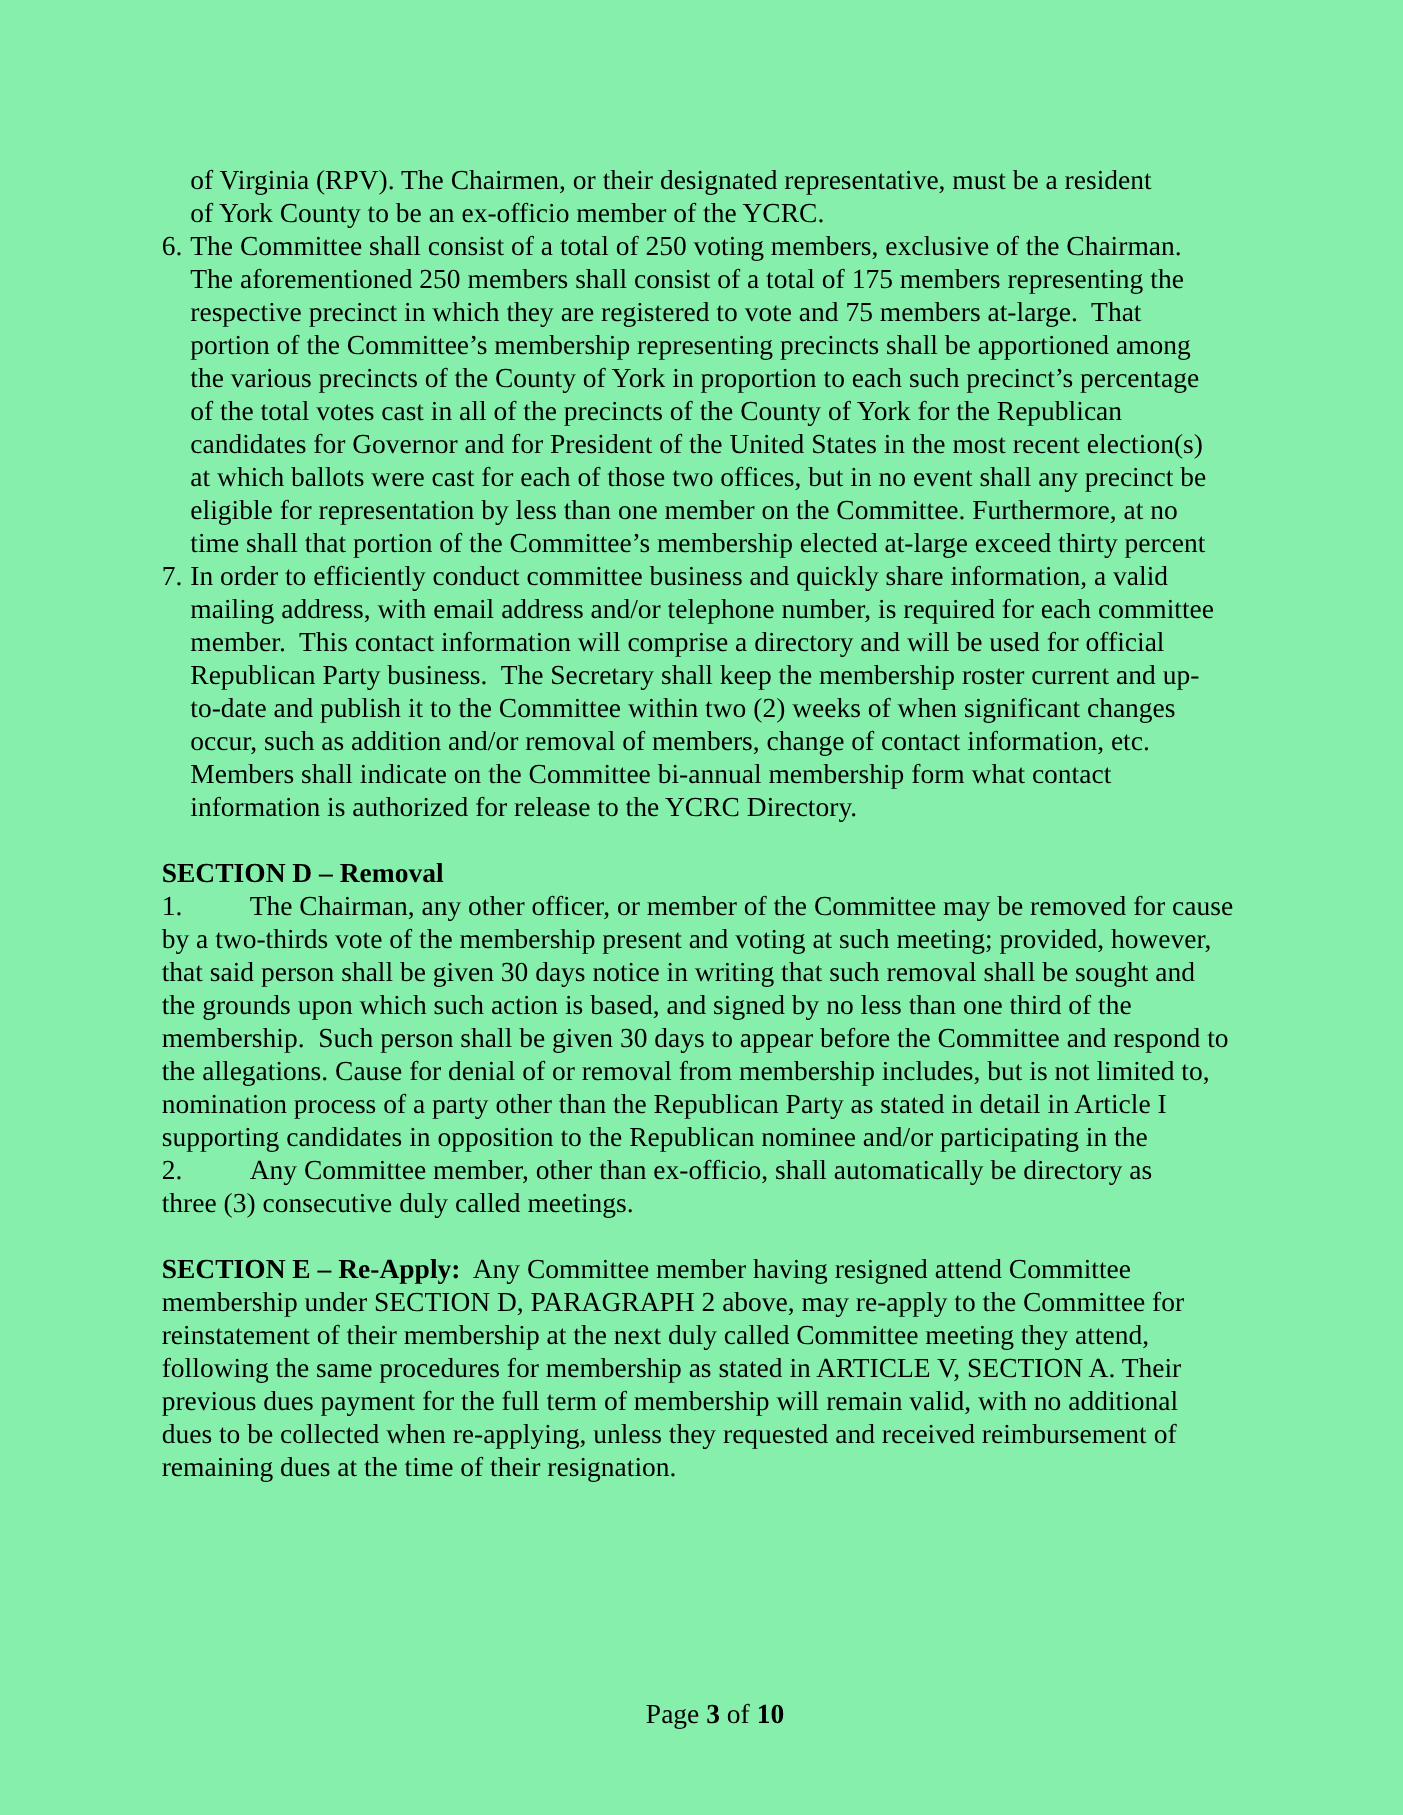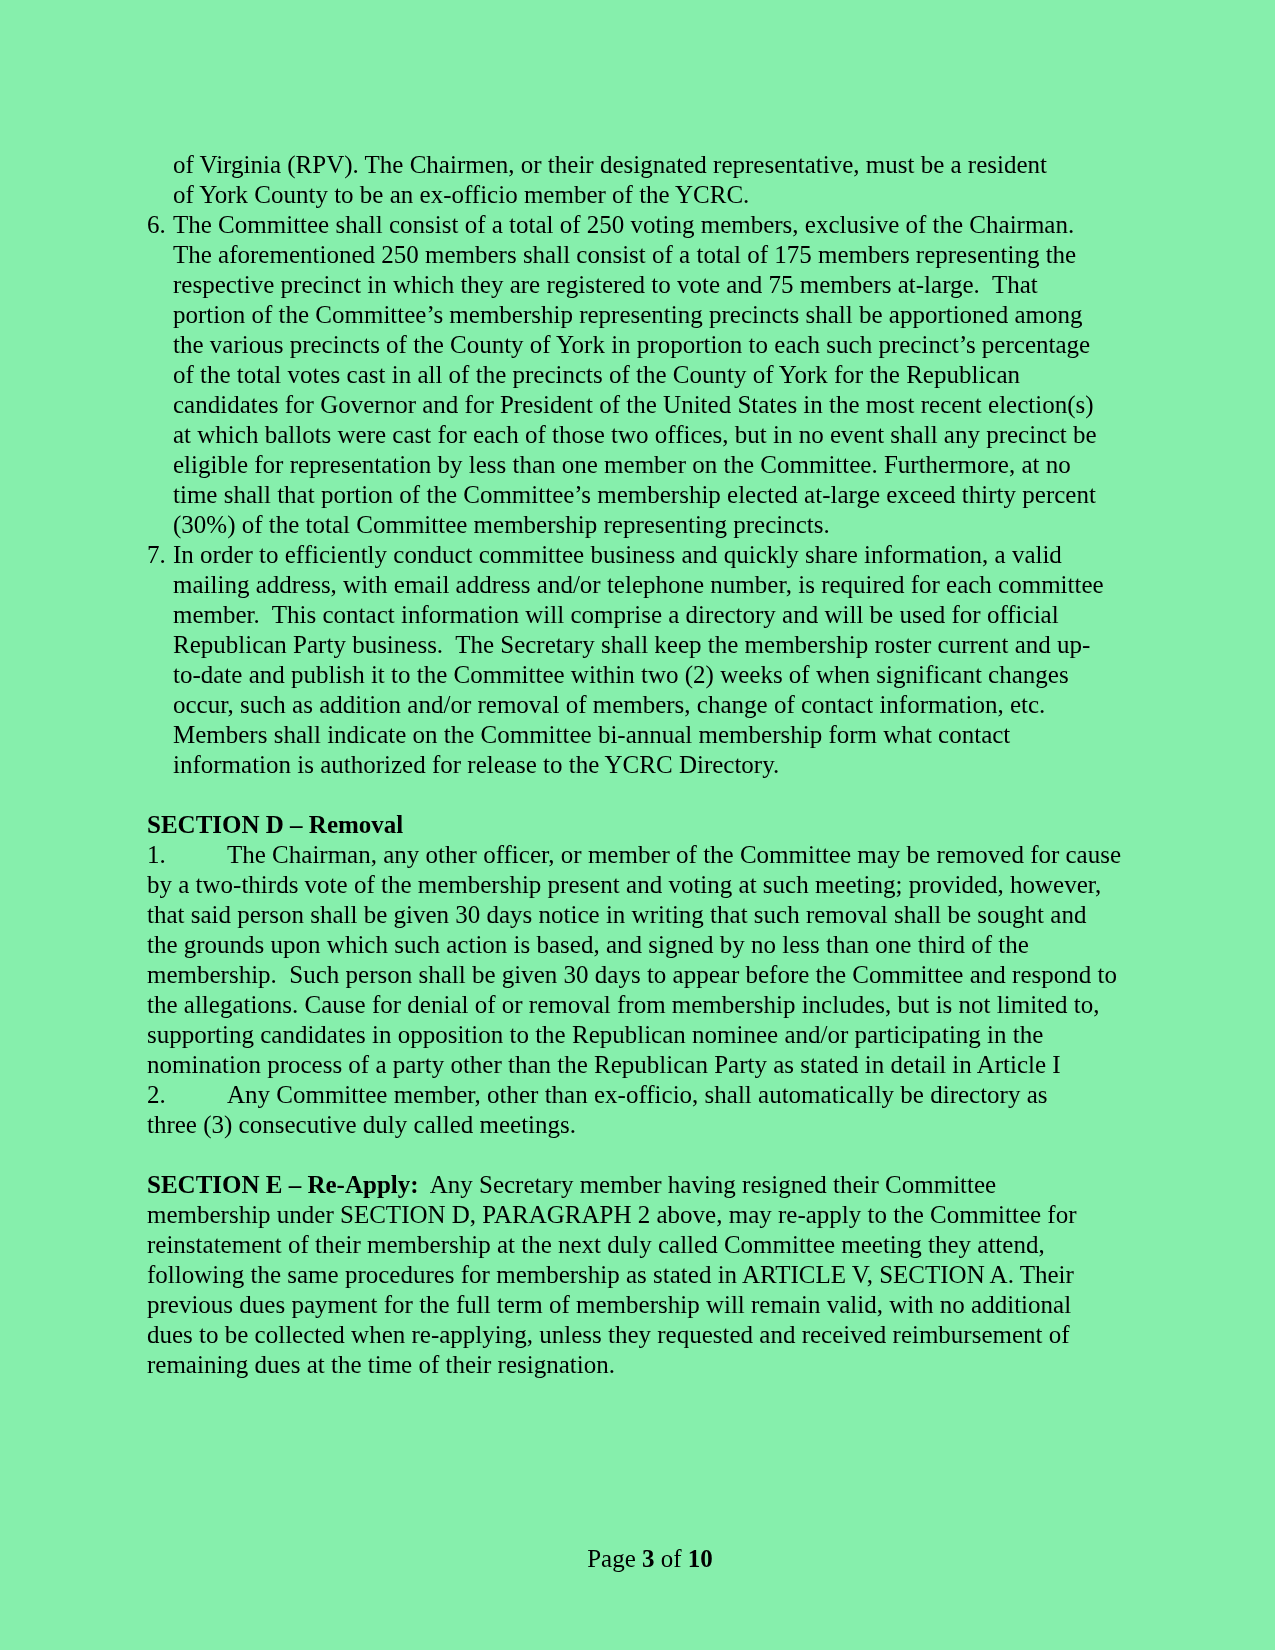--- a/index.html
+++ b/index.html
@@ -51,21 +51,20 @@
         <div class="line"><span class="list-num">6.</span><span>The Committee shall consist of a total of 250 voting members, exclusive of the Chairman.</span></div>
         <div class="line"><span>The aforementioned 250 members shall consist of a total of 175 members representing the</span></div>
         <div class="line"><span>respective precinct in which they are registered to vote and 75 members at-large.  That</span></div>
         <div class="line"><span>portion of the Committee’s membership representing precincts shall be apportioned among</span></div>
         <div class="line"><span>the various precincts of the County of York in proportion to each such precinct’s percentage</span></div>
         <div class="line"><span>of the total votes cast in all of the precincts of the County of York for the Republican</span></div>
         <div class="line"><span>candidates for Governor and for President of the United States in the most recent election(s)</span></div>
         <div class="line"><span>at which ballots were cast for each of those two offices, but in no event shall any precinct be</span></div>
         <div class="line"><span>eligible for representation by less than one member on the Committee. Furthermore, at no</span></div>
         <div class="line"><span>time shall that portion of the Committee’s membership elected at-large exceed thirty percent</span></div>
-        <div class="line"><span>(30%) of the total Committee membership representing precincts.</span></div>
       </div>
       <div class="indent">
         <div class="line"><span class="list-num">7.</span><span>In order to efficiently conduct committee business and quickly share information, a valid</span></div>
         <div class="line"><span>mailing address, with email address and/or telephone number, is required for each committee</span></div>
         <div class="line"><span>member.  This contact information will comprise a directory and will be used for official</span></div>
         <div class="line"><span>Republican Party business.  The Secretary shall keep the membership roster current and up-</span></div>
         <div class="line"><span>to-date and publish it to the Committee within two (2) weeks of when significant changes</span></div>
         <div class="line"><span>occur, such as addition and/or removal of members, change of contact information, etc.</span></div>
         <div class="line"><span>Members shall indicate on the Committee bi-annual membership form what contact</span></div>
         <div class="line"><span>information is authorized for release to the YCRC Directory.</span></div>
@@ -74,30 +73,30 @@
       <div>
         <div class="line"><span class="b">SECTION D – Removal</span></div>
       </div>
       <div>
         <div class="line"><span class="tab">1.</span><span>The Chairman, any other officer, or member of the Committee may be removed for cause</span></div>
         <div class="line"><span>by a two-thirds vote of the membership present and voting at such meeting; provided, however,</span></div>
         <div class="line"><span>that said person shall be given 30 days notice in writing that such removal shall be sought and</span></div>
         <div class="line"><span>the grounds upon which such action is based, and signed by no less than one third of the</span></div>
         <div class="line"><span>membership.  Such person shall be given 30 days to appear before the Committee and respond to</span></div>
         <div class="line"><span>the allegations. Cause for denial of or removal from membership includes, but is not limited to,</span></div>
+        <div class="line"><span>nomination process of a party other than the Republican Party as stated in detail in Article I</span></div>
         <div class="line"><span>supporting candidates in opposition to the Republican nominee and/or participating in the</span></div>
-        <div class="line"><span>nomination process of a party other than the Republican Party as stated in detail in Article I</span></div>
       </div>
       <div>
         <div class="line"><span class="tab">2.</span><span>Any Committee member, other than ex-officio, shall automatically be directory as</span></div>
         <div class="line"><span>three (3) consecutive duly called meetings.</span></div>
       </div>
       <div class="spacer"></div>
       <div>
-        <div class="line"><span class="b">SECTION E – Re-Apply:</span><span>  Any Secretary member having resigned their Committee</span></div>
+        <div class="line"><span class="b">SECTION E – Re-Apply:</span><span>  Any Committee member having resigned attend Committee</span></div>
         <div class="line"><span>membership under SECTION D, PARAGRAPH 2 above, may re-apply to the Committee for</span></div>
         <div class="line"><span>reinstatement of their membership at the next duly called Committee meeting they attend,</span></div>
         <div class="line"><span>following the same procedures for membership as stated in ARTICLE V, SECTION A. Their</span></div>
         <div class="line"><span>previous dues payment for the full term of membership will remain valid, with no additional</span></div>
         <div class="line"><span>dues to be collected when re-applying, unless they requested and received reimbursement of</span></div>
         <div class="line"><span>remaining dues at the time of their resignation.</span></div>
       </div>
     </div>
   <div class="footer">
     <span><span>Page </span><span class="b">3</span><span> of </span><span class="b">10</span></span>

